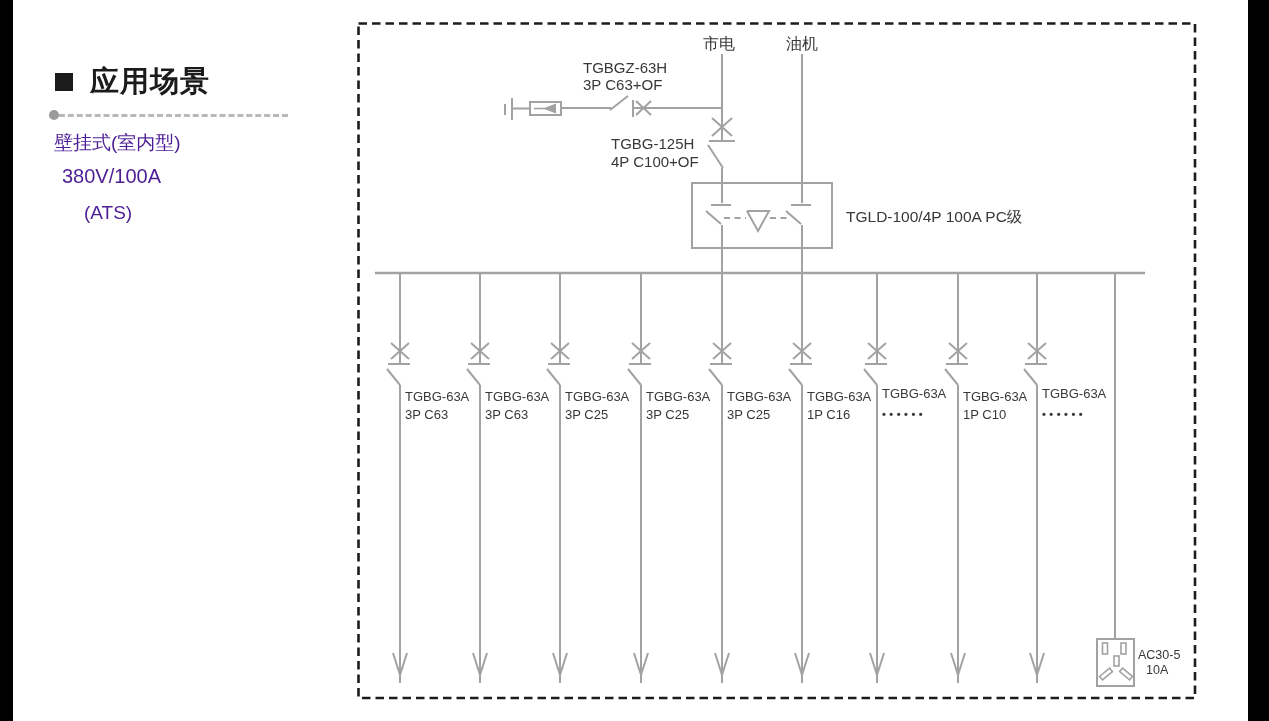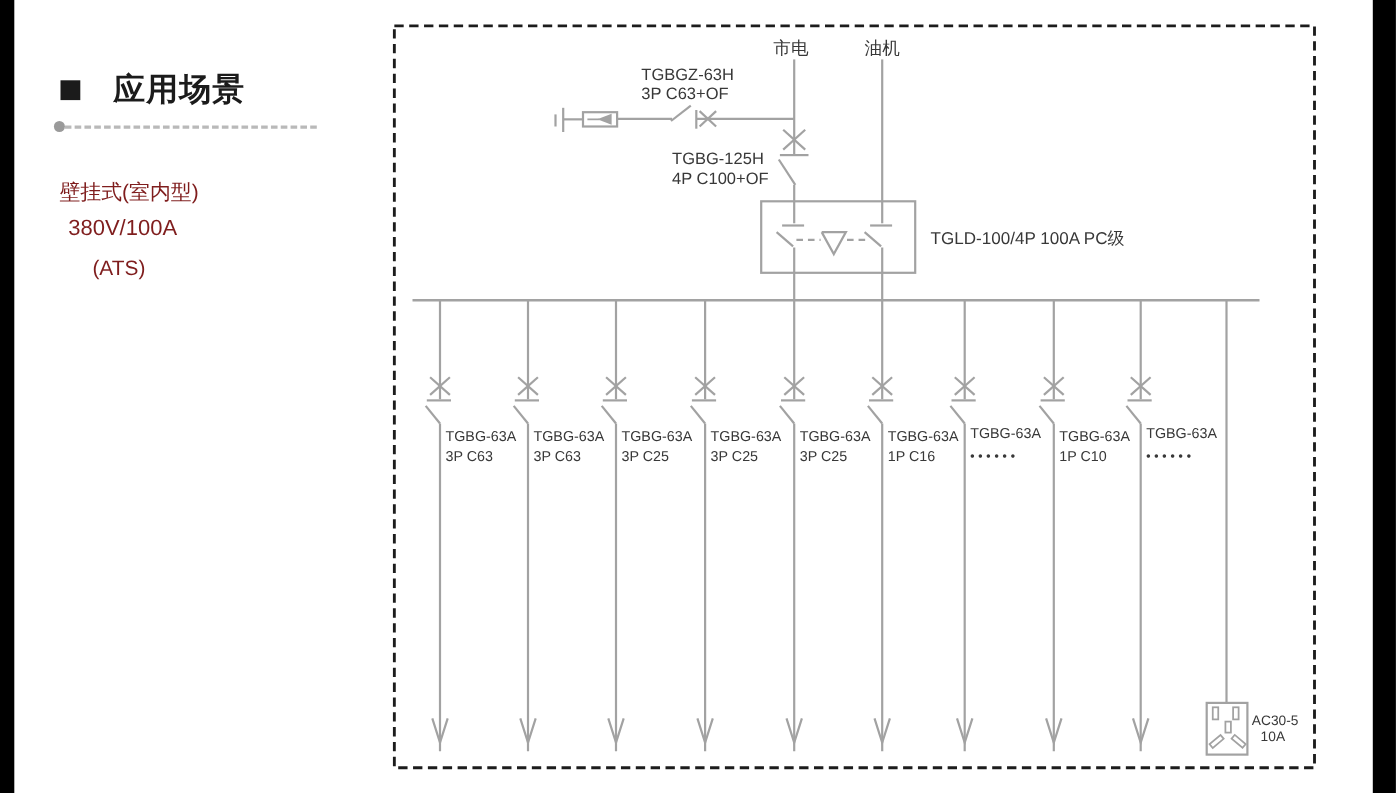--- a/index.html
+++ b/index.html
@@ -3,26 +3,26 @@
 <meta charset="utf-8">
 <style>
   html,body{margin:0;padding:0;background:#ffffff;}
   .stage{position:relative;width:1269px;height:721px;background:#ffffff;overflow:hidden;
          font-family:"Liberation Sans",sans-serif;}
   .black-bar{position:absolute;top:0;height:721px;background:#000000;}
   .bar-left{left:0;width:13px;}
   .bar-right{left:1248px;width:21px;}
 
   
-  .app-title{position:absolute;left:55px;top:62px;display:flex;align-items:center;gap:30px;
+  .app-title{position:absolute;left:55px;top:62px;display:flex;align-items:center;gap:17px;
              color:#1b1b1b;font-size:29px;font-weight:bold;letter-spacing:1px;}
   .sq{width:18px;height:18px;background:#1b1b1b;flex:0 0 auto;}
   .sep{position:absolute;left:50px;top:114px;width:238px;border-top:3px dashed #b9b9b9;}
   .sep-dot{position:absolute;left:-1px;top:-7px;width:10px;height:10px;border-radius:50%;background:#9a9a9a;}
-  .pline{position:absolute;color:#7f1d1d;margin-top:32px;}
+  .pline{position:absolute;color:#4c1d95;}
   .pl1{left:54px;top:130px;font-size:19px;}
   .pl2{left:62px;top:165px;font-size:20px;text-align:center;}
   .pl3{left:84px;top:202px;font-size:19px;text-align:right;}
 
   
   svg{position:absolute;left:0;top:0;}
   svg line,svg path,svg rect,svg polyline{stroke:#a2a2a2;stroke-width:2;fill:none;}
   .busline{stroke-width:2.4;}
   .thin{stroke-width:1.6;}
   .borderrect{stroke:#1c1c1c;stroke-width:2.6;stroke-dasharray:8.5 5;}

